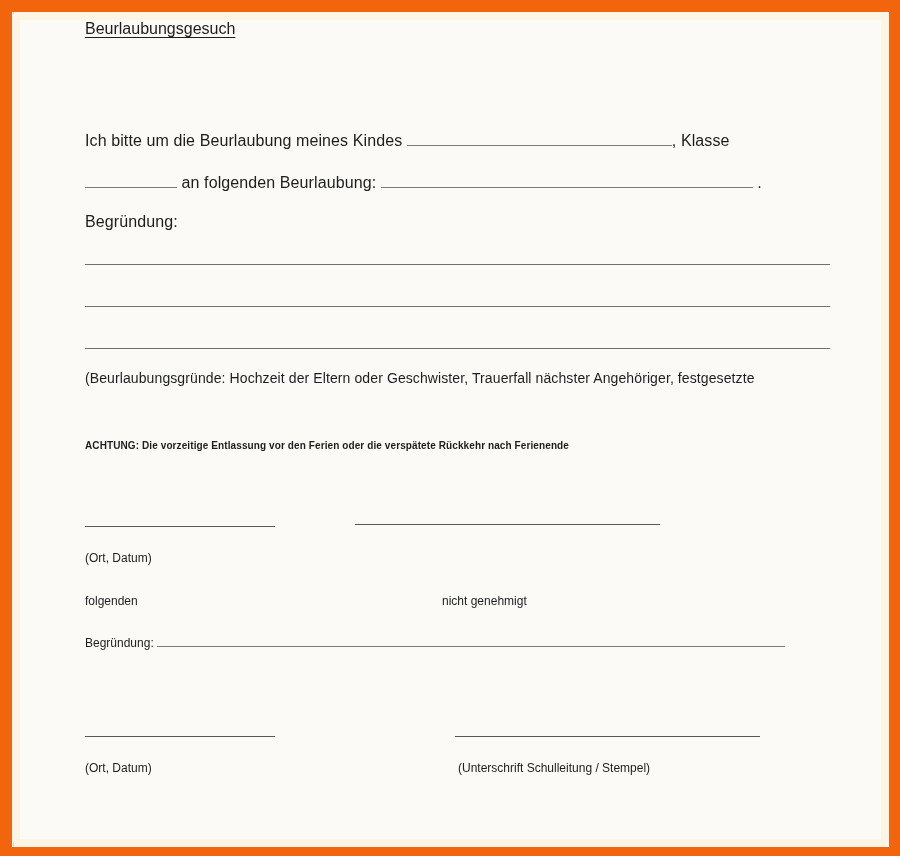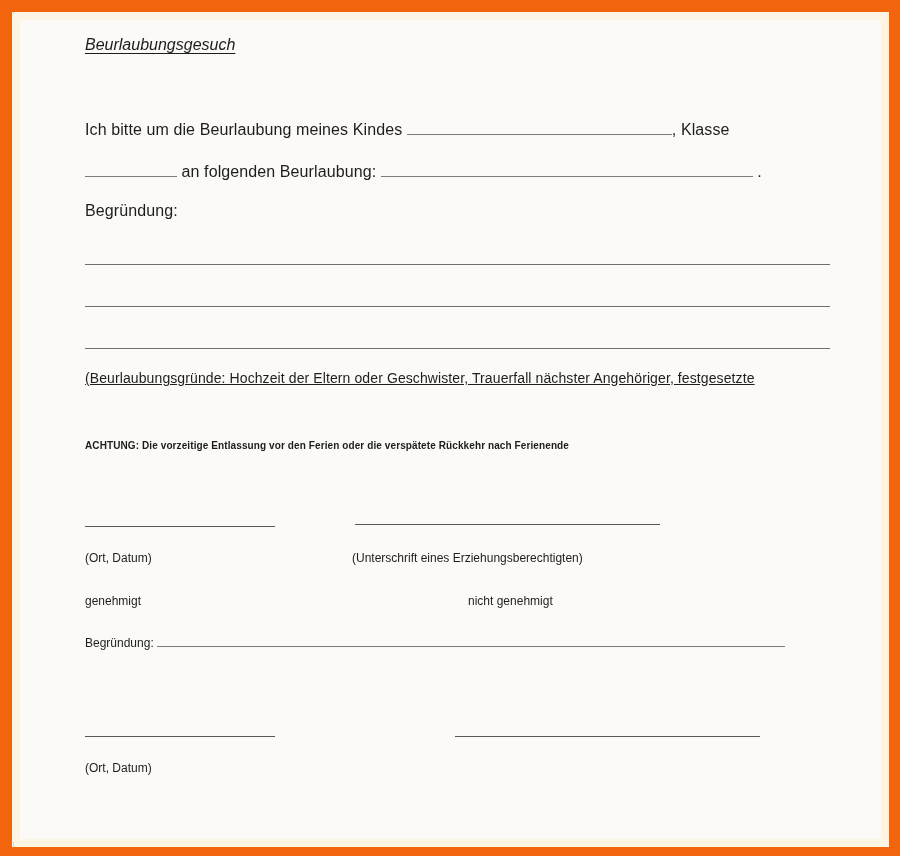--- a/index.html
+++ b/index.html
@@ -33,21 +33,21 @@
     left: 0; top: 0; right: 0; bottom: 0;
   }
   .abs { position: absolute; white-space: nowrap; }
 
   .title {
     font-size: 16px;
     text-decoration: underline;
     text-underline-offset: 3px;
     text-decoration-thickness: 1px;
   }
-  .body-text { font-size: 16px; letter-spacing: 0.1px; }
+  .body-text { font-size: 16px; letter-spacing: 0.1px; margin-top: 11px; }
   .note-text { font-size: 14px; letter-spacing: 0.1px; }
   .warn-text { font-size: 10px; font-weight: bold; letter-spacing: 0.1px; }
   .label-text { font-size: 12px; }
 
   .blank {
     display: inline-block;
     height: 3px;
     border-bottom: 1px solid #7c7c7c;
   }
   .blank-kindes    { width: 265px; }
@@ -85,54 +85,54 @@
 <body>
 
 <div class="page">
   <div class="checker tl"></div>
   <div class="checker tr"></div>
   <div class="checker bl"></div>
   <div class="checker br"></div>
 
   <div class="content">
 
-    <div class="abs title" style="left:73px; top:24px;font-style:italic;">Beurlaubungsgesuch</div>
+    <div class="abs title" style="left:73px; top:8px;">Beurlaubungsgesuch</div>
 
     <div class="abs body-text" style="left:73px; top:109px;">
       <span>Ich bitte um die Beurlaubung meines Kindes</span>
       <span class="blank blank-kindes"></span><span>, Klasse</span>
     </div>
 
     <div class="abs body-text" style="left:73px; top:151px;">
       <span class="blank blank-klasse"></span>
       <span>an folgenden Beurlaubung:</span>
       <span class="blank blank-schultage"></span>
       <span>.</span>
     </div>
 
     <div class="abs body-text" style="left:73px; top:190px;">Begründung:</div>
     <div class="rule" style="left:73px; top:252px; width:745px;"></div>
     <div class="rule" style="left:73px; top:294px; width:745px;"></div>
     <div class="rule" style="left:73px; top:336px; width:745px;"></div>
 
-    <div class="abs note-text" style="left:73px; top:358px;text-decoration:underline;">(Beurlaubungsgründe: Hochzeit der Eltern oder Geschwister, Trauerfall nächster Angehöriger, festgesetzte</div>
+    <div class="abs note-text" style="left:73px; top:358px;">(Beurlaubungsgründe: Hochzeit der Eltern oder Geschwister, Trauerfall nächster Angehöriger, festgesetzte</div>
 
     <div class="abs warn-text" style="left:73px; top:428px;">ACHTUNG: Die vorzeitige Entlassung vor den Ferien oder die verspätete Rückkehr nach Ferienende</div>
 
     <div class="sigline" style="left:73px; top:514px; width:190px;"></div>
     <div class="sigline" style="left:343px; top:512px; width:305px;"></div>
     <div class="abs label-text" style="left:73px; top:539px;">(Ort, Datum)</div>
-    <div class="abs label-text" style="left:340px; top:539px;">(Unterschrift eines Erziehungsberechtigten)</div>
 
-    <div class="abs label-text" style="left:73px; top:582px;">genehmigt</div>
-    <div class="abs label-text" style="left:456px; top:582px;">nicht genehmigt</div>
+    <div class="abs label-text" style="left:73px; top:582px;">folgenden</div>
+    <div class="abs label-text" style="left:430px; top:582px;">nicht genehmigt</div>
 
     <div class="abs label-text" style="left:73px; top:624px;">
       <span>Begründung:</span>
       <span class="blank blank-reason2"></span>
     </div>
 
     <div class="sigline" style="left:73px; top:724px; width:190px;"></div>
     <div class="sigline" style="left:443px; top:724px; width:305px;"></div>
     <div class="abs label-text" style="left:73px; top:749px;">(Ort, Datum)</div>
+    <div class="abs label-text" style="left:446px; top:749px;">(Unterschrift Schulleitung / Stempel)</div>
 
   </div>
 </div>
 
 </body></html>

